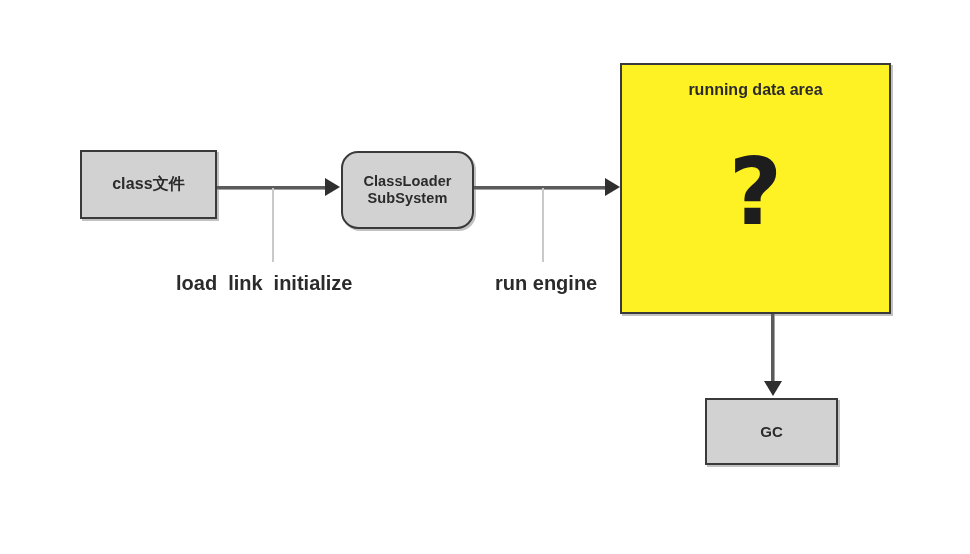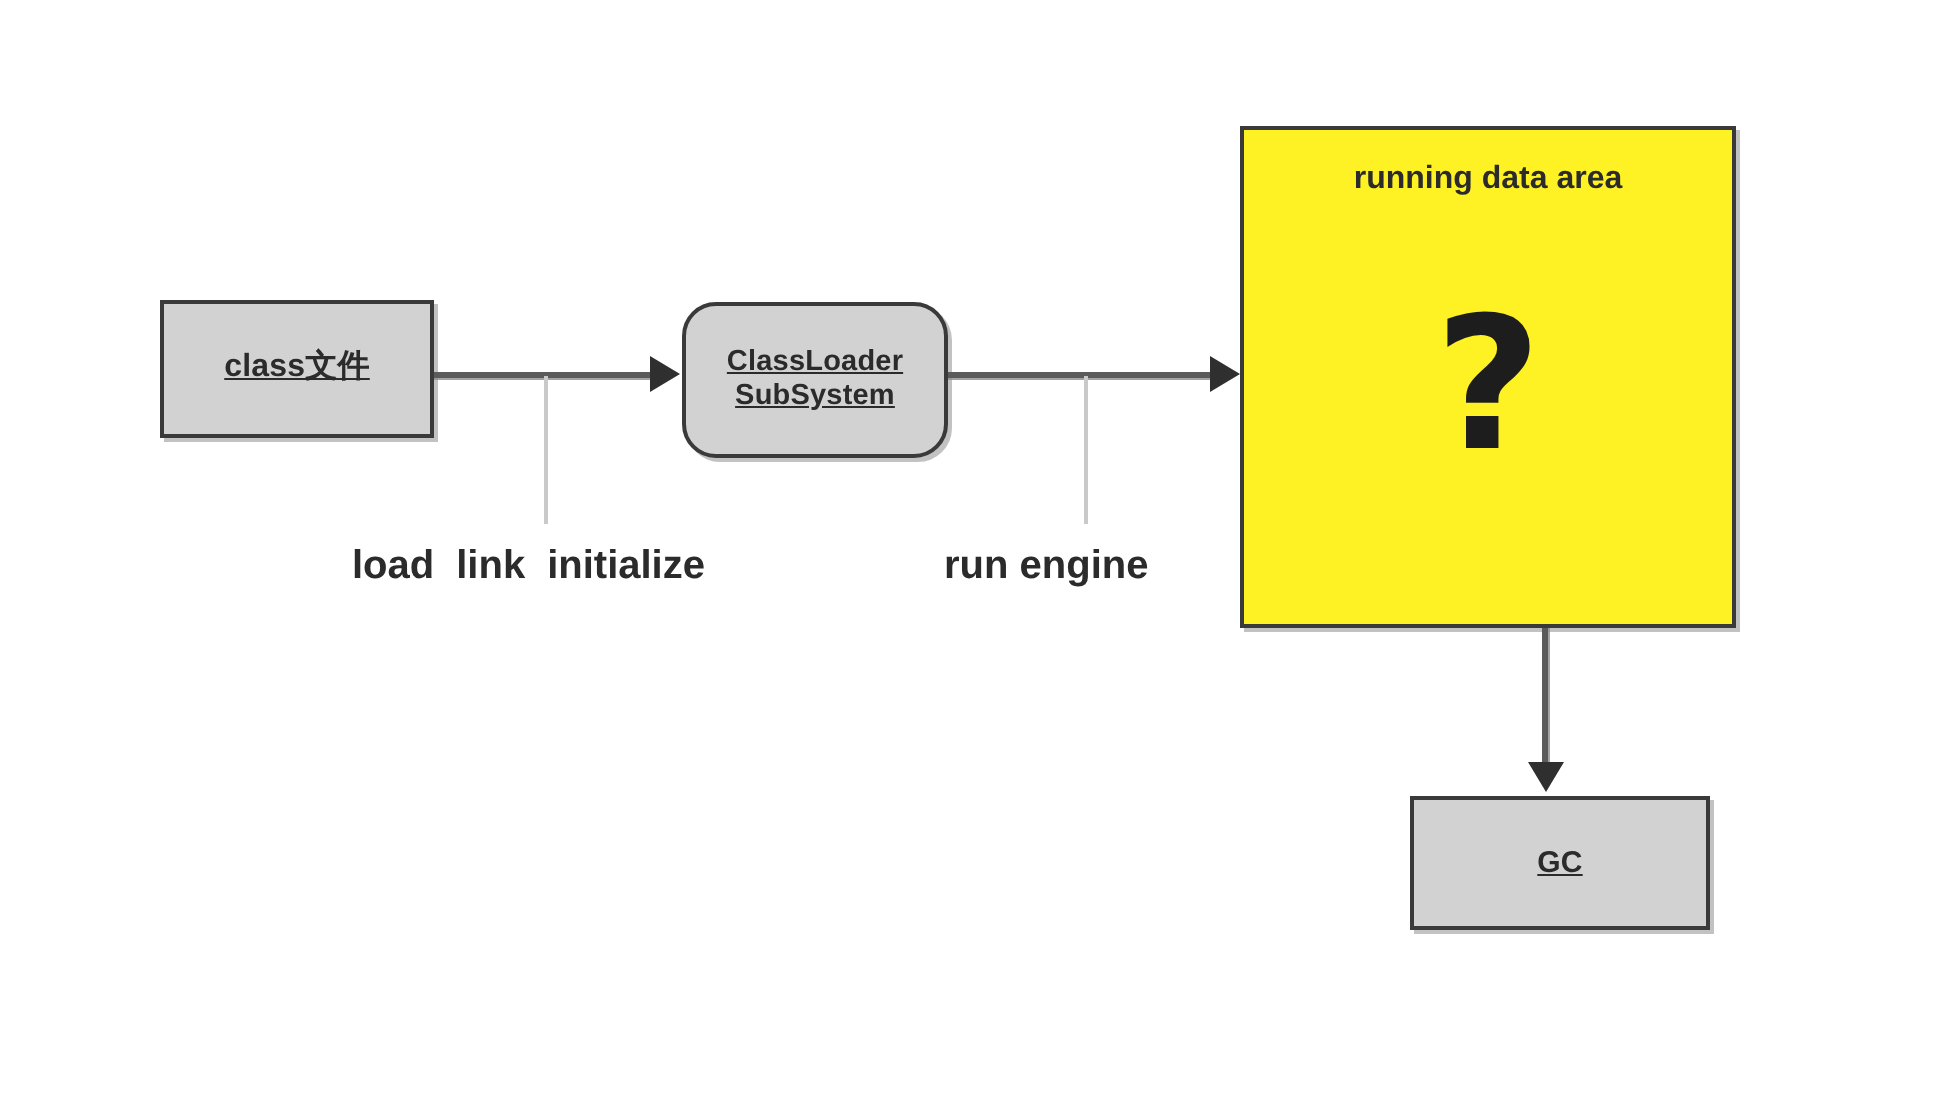--- a/index.html
+++ b/index.html
@@ -30,21 +30,20 @@
     align-items: center;
     justify-content: center;
     text-align: center;
     color: #2b2b2b;
     font-weight: bold;
     box-shadow: 2px 2px 0 rgba(80,80,80,0.35);
   }
   .node .label {
     line-height: 1.18;
     letter-spacing: 0.1px;
-    text-decoration: underline;
   }
 
   
   #node-class {
     left: 80px;
     top: 150px;
     width: 137px;
     height: 69px;
     font-size: 16px;
   }
@@ -56,21 +55,21 @@
     width: 133px;
     height: 78px;
     font-size: 14.5px;
     border-radius: 17px;
   }
 
   
   #node-runtime {
     left: 620px;
     top: 63px;
-    width: 248px;
+    width: 271px;
     height: 251px;
     background: #fff224;
     display: block;
     padding: 0;
   }
   #node-runtime .rt-title {
     position: absolute;
     top: 16px;
     left: 0;
     right: 0;
@@ -89,21 +88,21 @@
     font-weight: bold;
     line-height: 1;
     color: #1d1d1d;
     font-family: "DejaVu Sans", sans-serif;
   }
 
   
   #node-gc {
     left: 705px;
     top: 398px;
-    width: 150px;
+    width: 133px;
     height: 67px;
     font-size: 15px;
   }
 
   
   .conn-h {
     position: absolute;
     height: 3px;
     background: #5b5b5b;
     box-shadow: 0 1px 0 rgba(140,140,140,0.8);
@@ -142,21 +141,21 @@
   .caption {
     position: absolute;
     font-size: 20px;
     font-weight: bold;
     color: #2b2b2b;
     white-space: nowrap;
   }
   #caption-phases { left: 176px; top: 272px; }
   #caption-phases span { margin-right: 11px; }
   #caption-phases span:last-child { margin-right: 0; }
-  #caption-runengine { left: 472px; top: 272px; }
+  #caption-runengine { left: 495px; top: 272px; }
 </style>
 </head>
 <body>
 
 <div id="canvas">
 
   <div class="node" id="node-class">
     <span class="label">class文件</span>
   </div>
 

